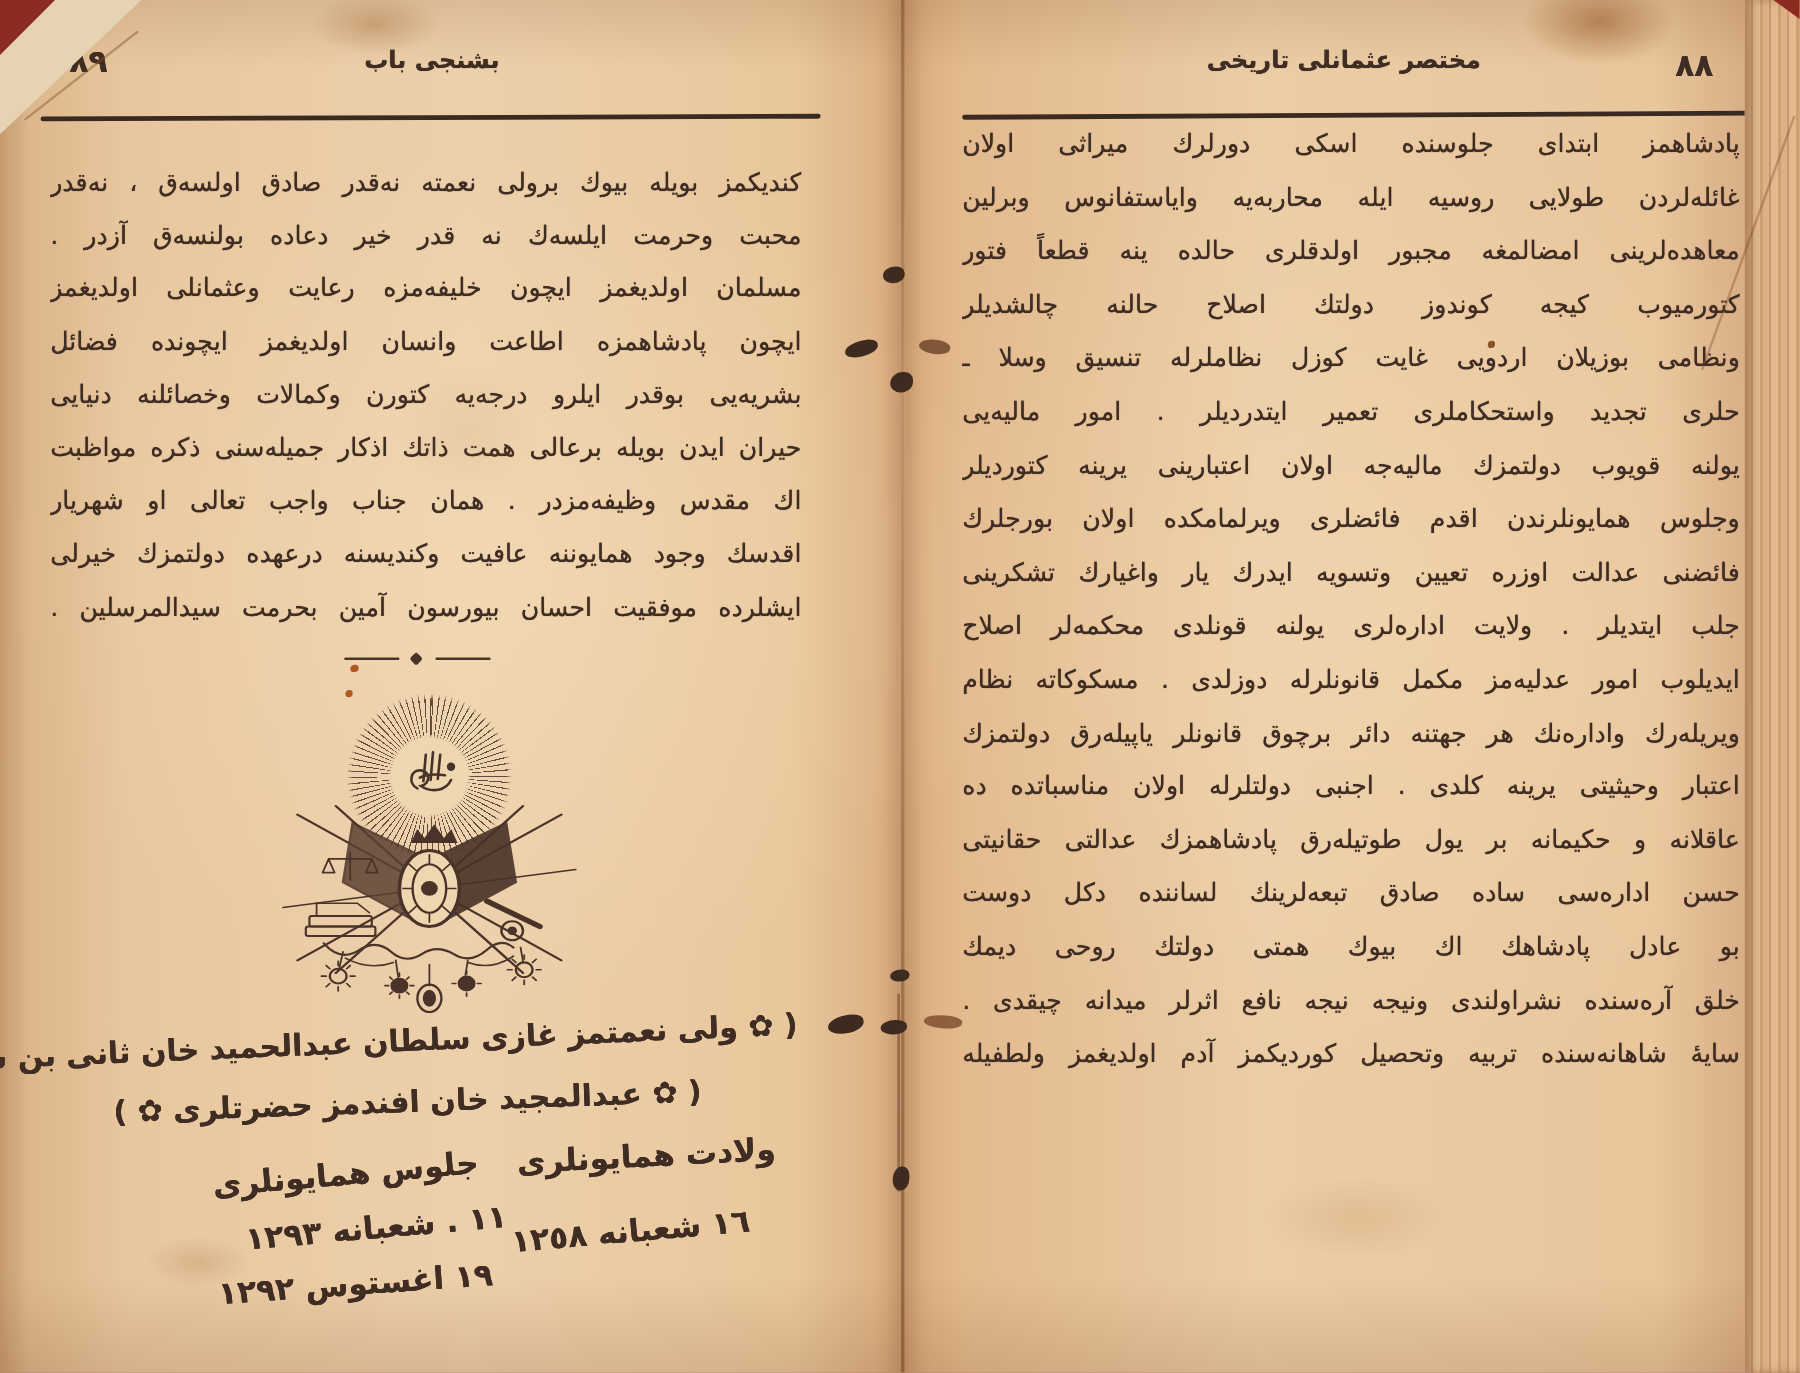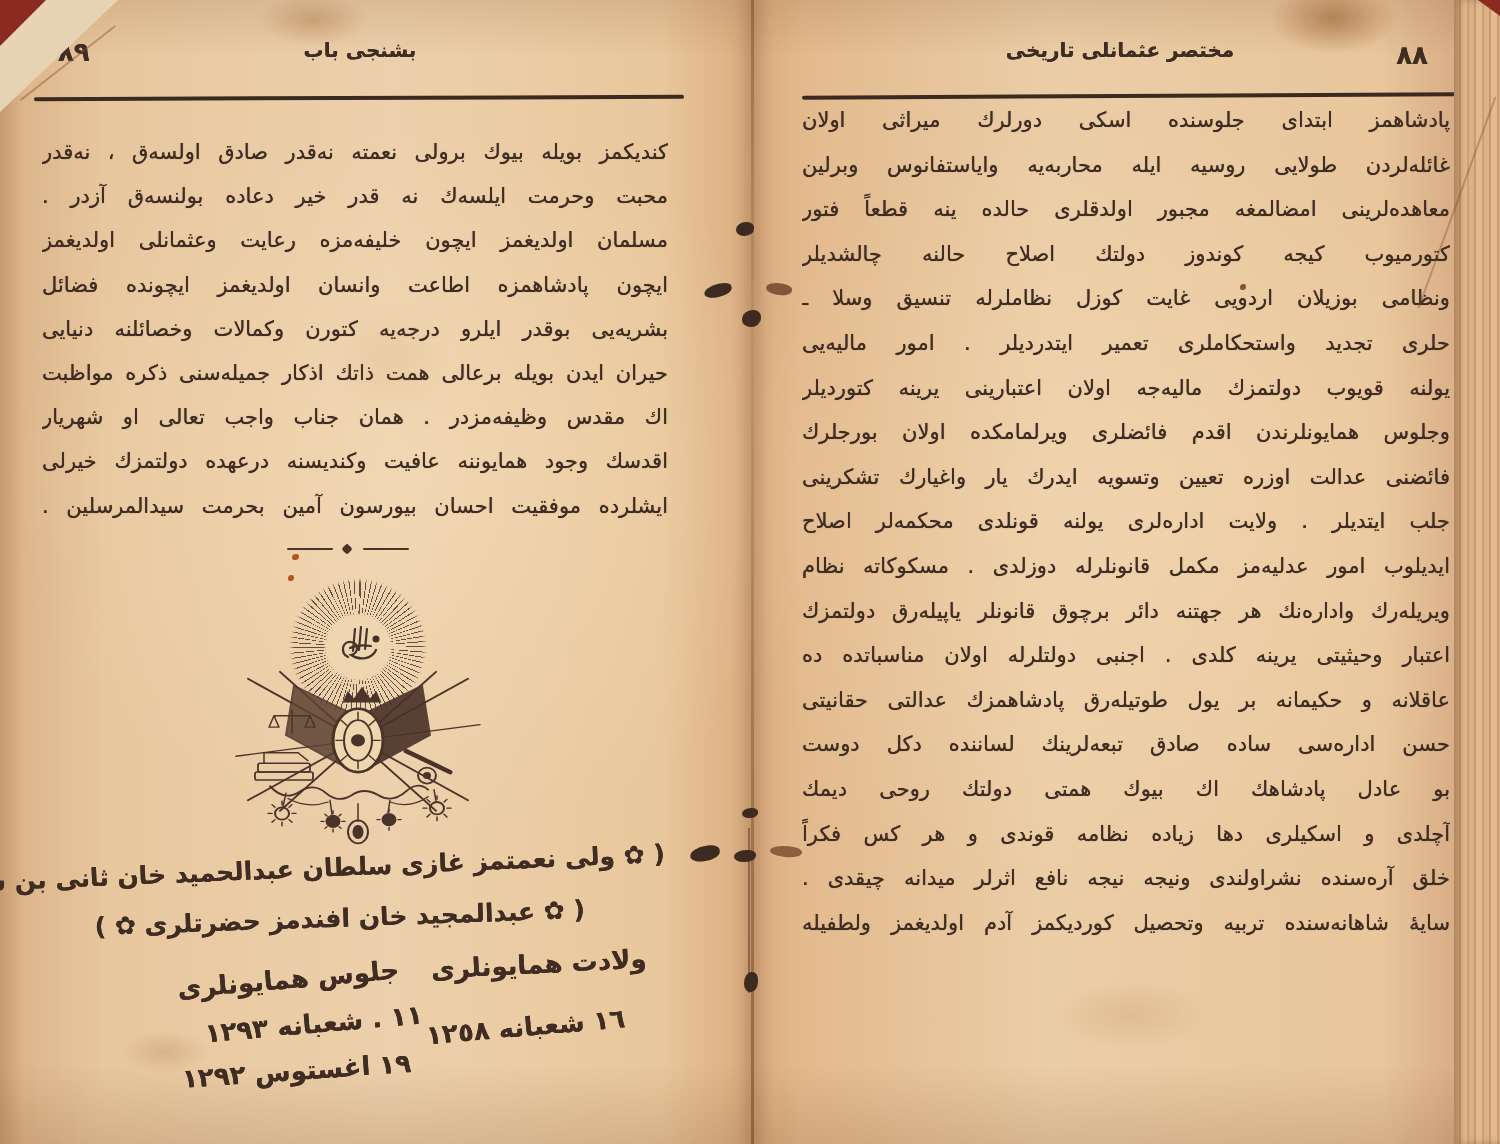--- a/index.html
+++ b/index.html
@@ -89,21 +89,20 @@
       <div class="t-line">يولنه قويوب دولتمزك ماليه‌جه اولان اعتبارينى يرينه كتورديلر</div>
       <div class="t-line">وجلوس همايونلرندن اقدم فائضلرى ويرلمامكده اولان بورجلرك</div>
       <div class="t-line">فائضنى عدالت اوزره تعيين وتسويه ايدرك يار واغيارك تشكرينى</div>
       <div class="t-line">جلب ايتديلر . ولايت اداره‌لرى يولنه قونلدى محكمه‌لر اصلاح</div>
       <div class="t-line">ايديلوب امور عدليه‌مز مكمل قانونلرله دوزلدى . مسكوكاته نظام</div>
       <div class="t-line">ويريله‌رك واداره‌نك هر جهتنه دائر برچوق قانونلر ياپيله‌رق دولتمزك</div>
       <div class="t-line">اعتبار وحيثيتى يرينه كلدى . اجنبى دولتلرله اولان مناسباتده ده</div>
       <div class="t-line">عاقلانه و حكيمانه بر يول طوتيله‌رق پادشاهمزك عدالتى حقانيتى</div>
       <div class="t-line">حسن اداره‌سى ساده صادق تبعه‌لرينك لساننده دكل دوست</div>
       <div class="t-line">بو عادل پادشاهك اك بيوك همتى دولتك روحى ديمك</div>
-      <div class="t-line">آچلدى و اسكيلرى دها زياده نظامه قوندى و هر كس فكراً</div>
       <div class="t-line">خلق آره‌سنده نشراولندى ونيجه نيجه نافع اثرلر ميدانه چيقدى .</div>
       <div class="t-line">سايهٔ شاهانه‌سنده تربيه وتحصيل كورديكمز آدم اولديغمز ولطفيله</div>
     </div>
 
   <div class="pagenum" style="left:58px;top:37px;">٨٩</div>
   <div class="ptitle" style="left:250px;top:38px;width:220px;">بشنجى باب</div>
   <div class="rule" style="left:34px;top:96px;width:650px;transform:rotate(-0.2deg);"></div>
   <div class="body-lines left-block" style="left:42px;top:100px;width:626px;margin-top:30px;">
 
   <div class="t-line">كنديكمز بويله بيوك برولى نعمته نه‌قدر صادق اولسه‌ق ، نه‌قدر</div>

